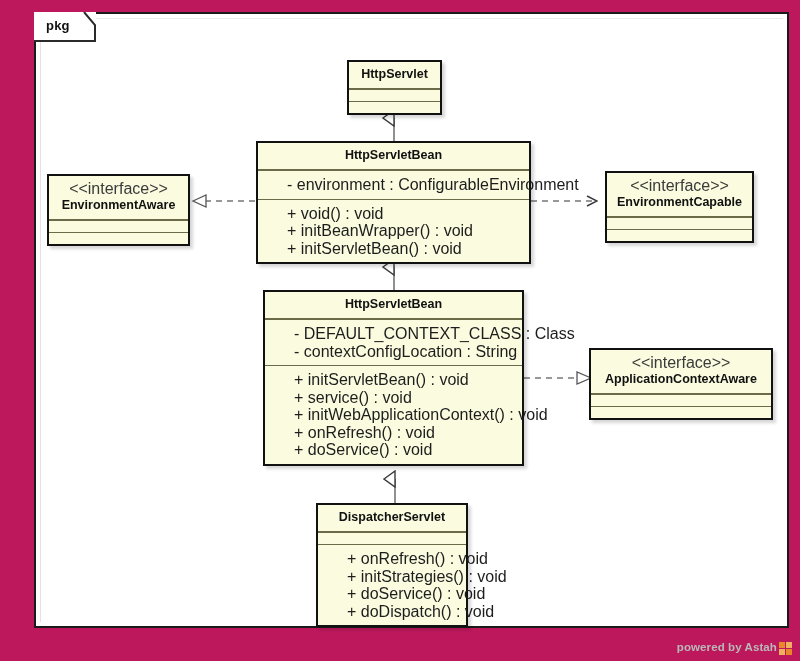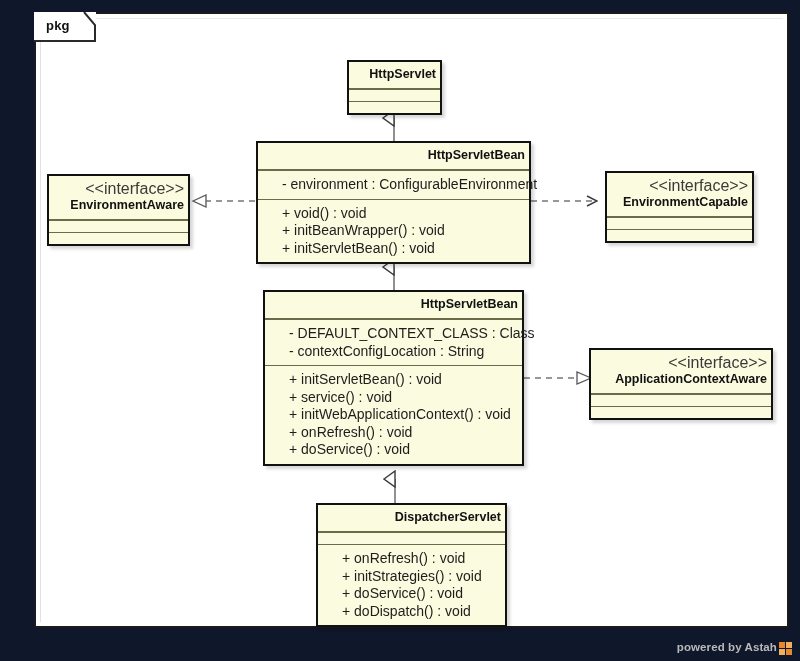--- a/index.html
+++ b/index.html
@@ -8,21 +8,21 @@
     background: #ffffff;
   }
   body {
     font-family: "Liberation Sans", sans-serif;
     -webkit-font-smoothing: antialiased;
   }
   #canvas {
     position: relative;
     width: 800px;
     height: 661px;
-    background: #0f172a;
+    background: #be185d;
     overflow: hidden;
   }
 
   
   .frame {
     position: absolute;
     left: 34px;
     top: 12px;
     width: 755px;
     height: 616px;
@@ -70,21 +70,21 @@
 
   
   .uml-box {
     position: absolute;
     background: #fbfbdf;
     border: 2px solid #111111;
     box-sizing: border-box;
     box-shadow: 3px 3px 3px rgba(0,0,0,0.16);
   }
   .uml-name {
-    text-align: right;
+    text-align: center;
     font-size: 12.5px;
     font-weight: bold;
     color: #111111;
     padding: 5px 4px 6px 4px;
     line-height: 15px;
   }
   .stereotype {
     display: block;
     font-weight: normal;
     font-size: 16px;
@@ -100,25 +100,26 @@
     height: 0;
     font-size: 0;
   }
   .divider.thin {
     border-top: 1px solid #6b6b4a;
   }
   .compartment {
     padding: 5px 0 5px 0;
   }
   .compartment .row {
-    font-size: 14px;
+    font-size: 16px;
     color: #1d1d1d;
     line-height: 17.5px;
-    padding-left: 24px;
+    padding-left: 9px;
     white-space: nowrap;
+    margin-left: 20px;
   }
   .compartment.empty {
     height: 11px;
     padding: 0;
   }
 
   
   .conn {
     position: absolute;
     left: 0;
@@ -237,21 +238,21 @@
     <div class="divider thin"></div>
     <div class="compartment">
       <div class="row">+ initServletBean() : void</div>
       <div class="row">+ service() : void</div>
       <div class="row">+ initWebApplicationContext() : void</div>
       <div class="row">+ onRefresh() : void</div>
       <div class="row">+ doService() : void</div>
     </div>
   </div>
 
-  <div class="uml-box" style="left:316px; top:503px; width:191px;">
+  <div class="uml-box" style="left:316px; top:503px; width:152px;">
     <div class="uml-name">DispatcherServlet</div>
     <div class="divider"></div>
     <div class="compartment empty"></div>
     <div class="divider thin"></div>
     <div class="compartment">
       <div class="row">+ onRefresh() : void</div>
       <div class="row">+ initStrategies() : void</div>
       <div class="row">+ doService() : void</div>
       <div class="row">+ doDispatch() : void</div>
     </div>

